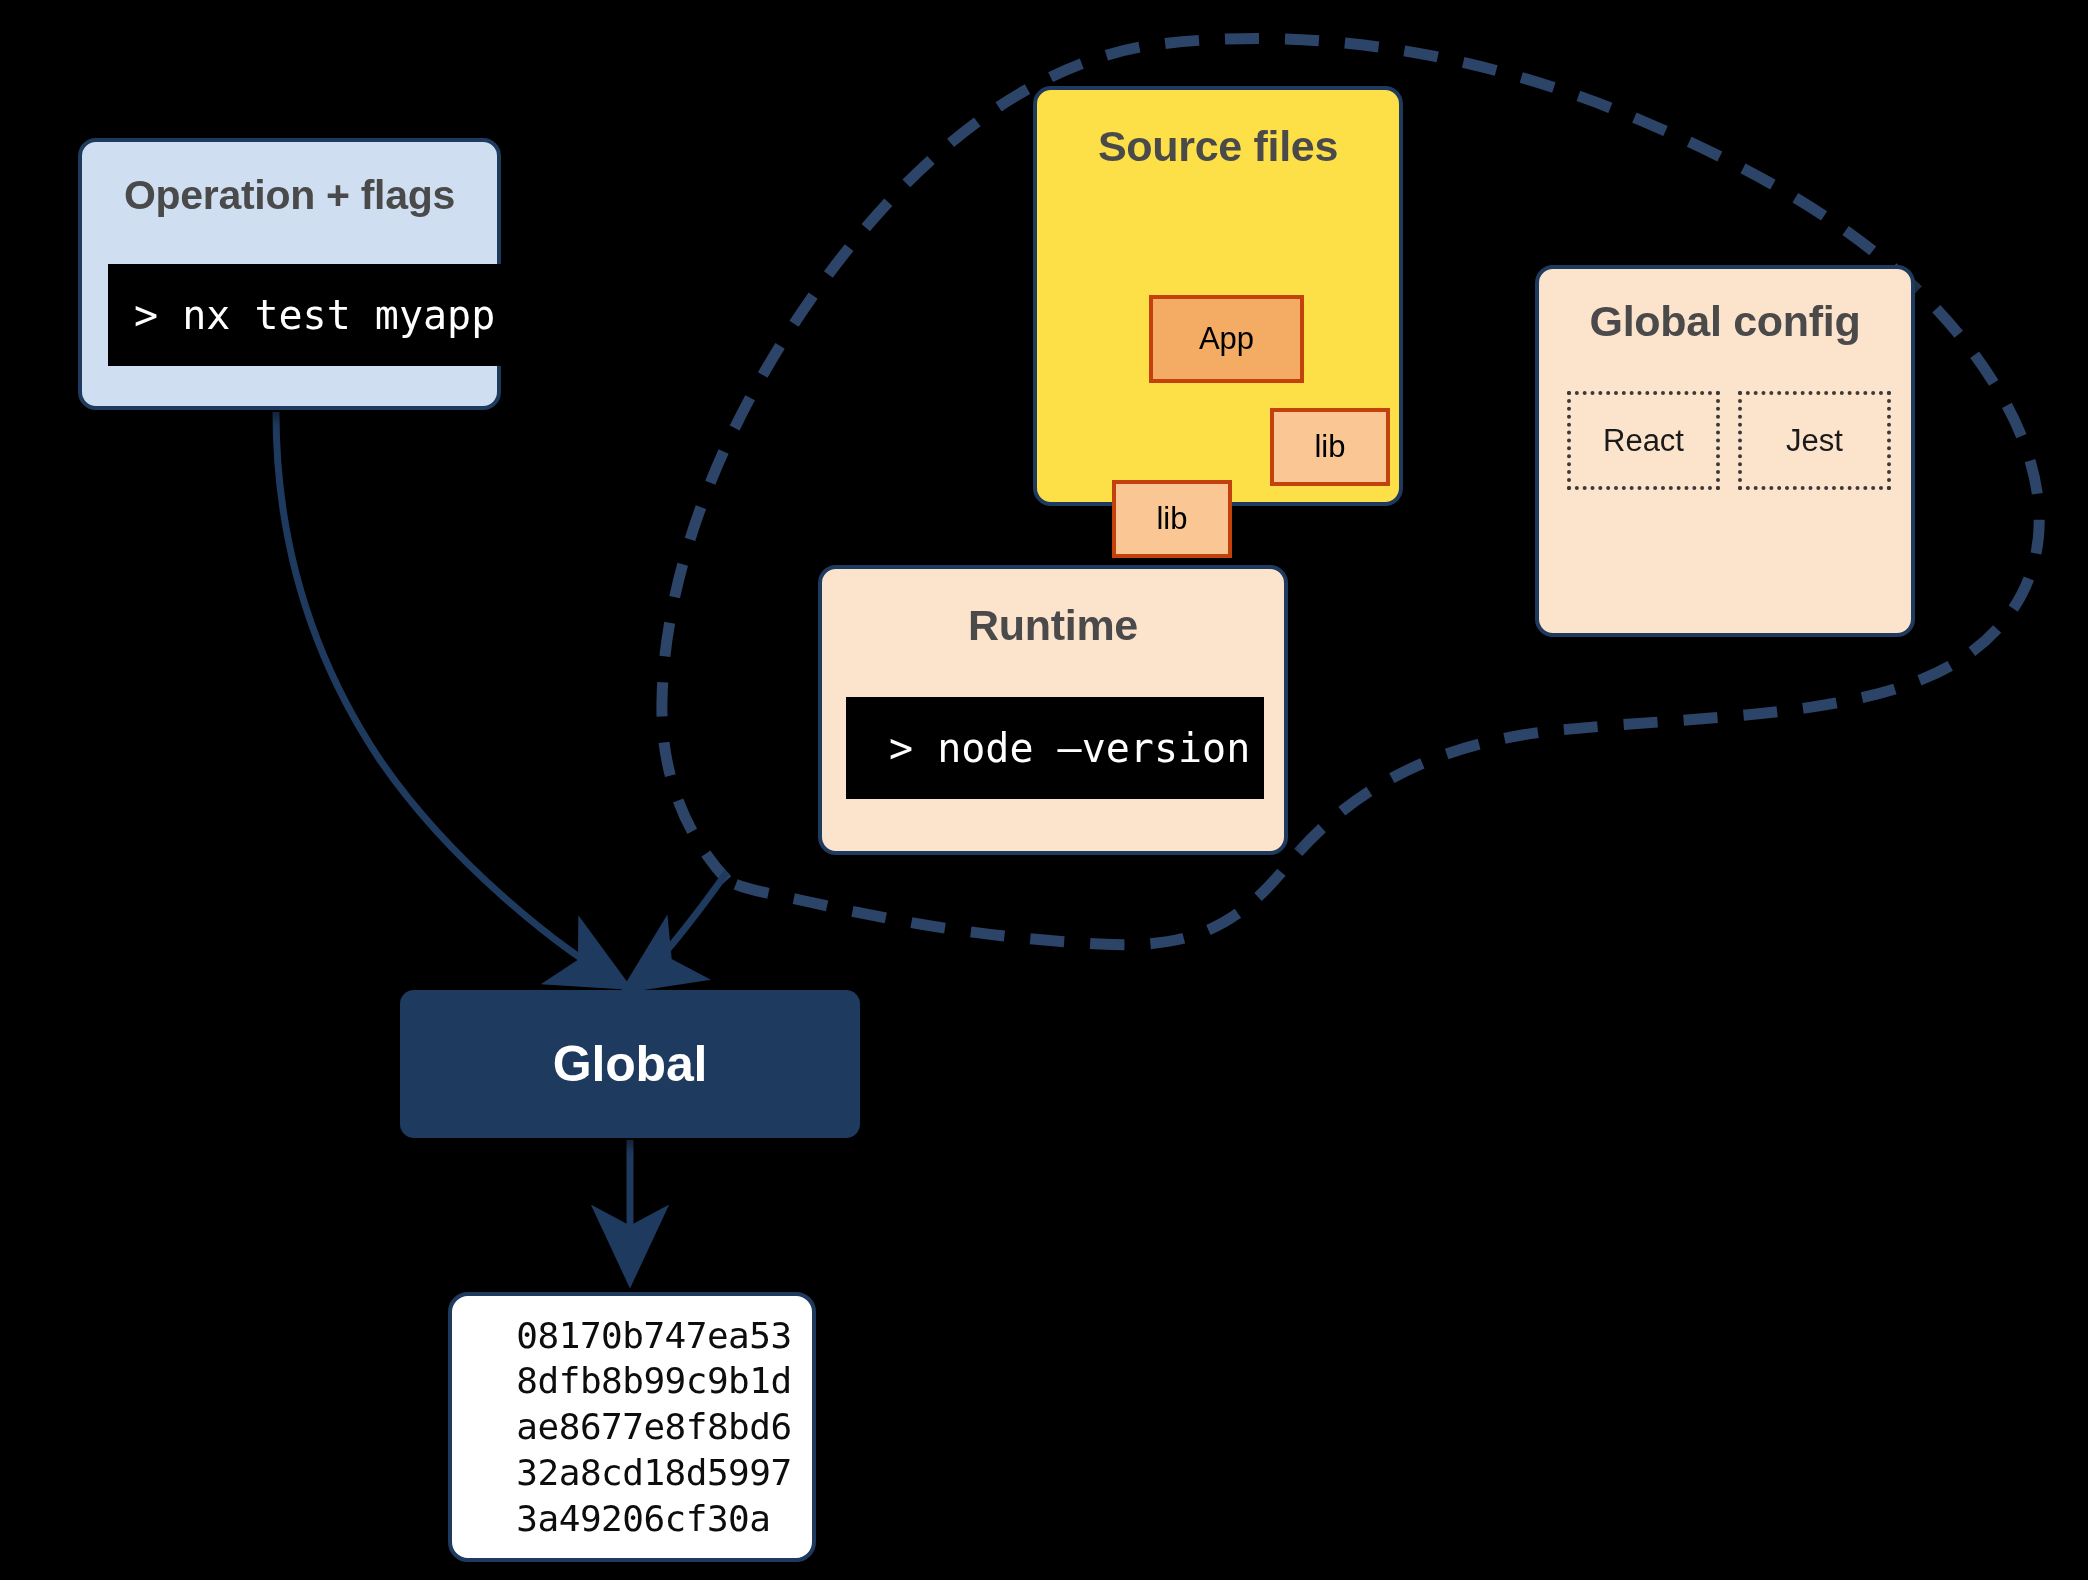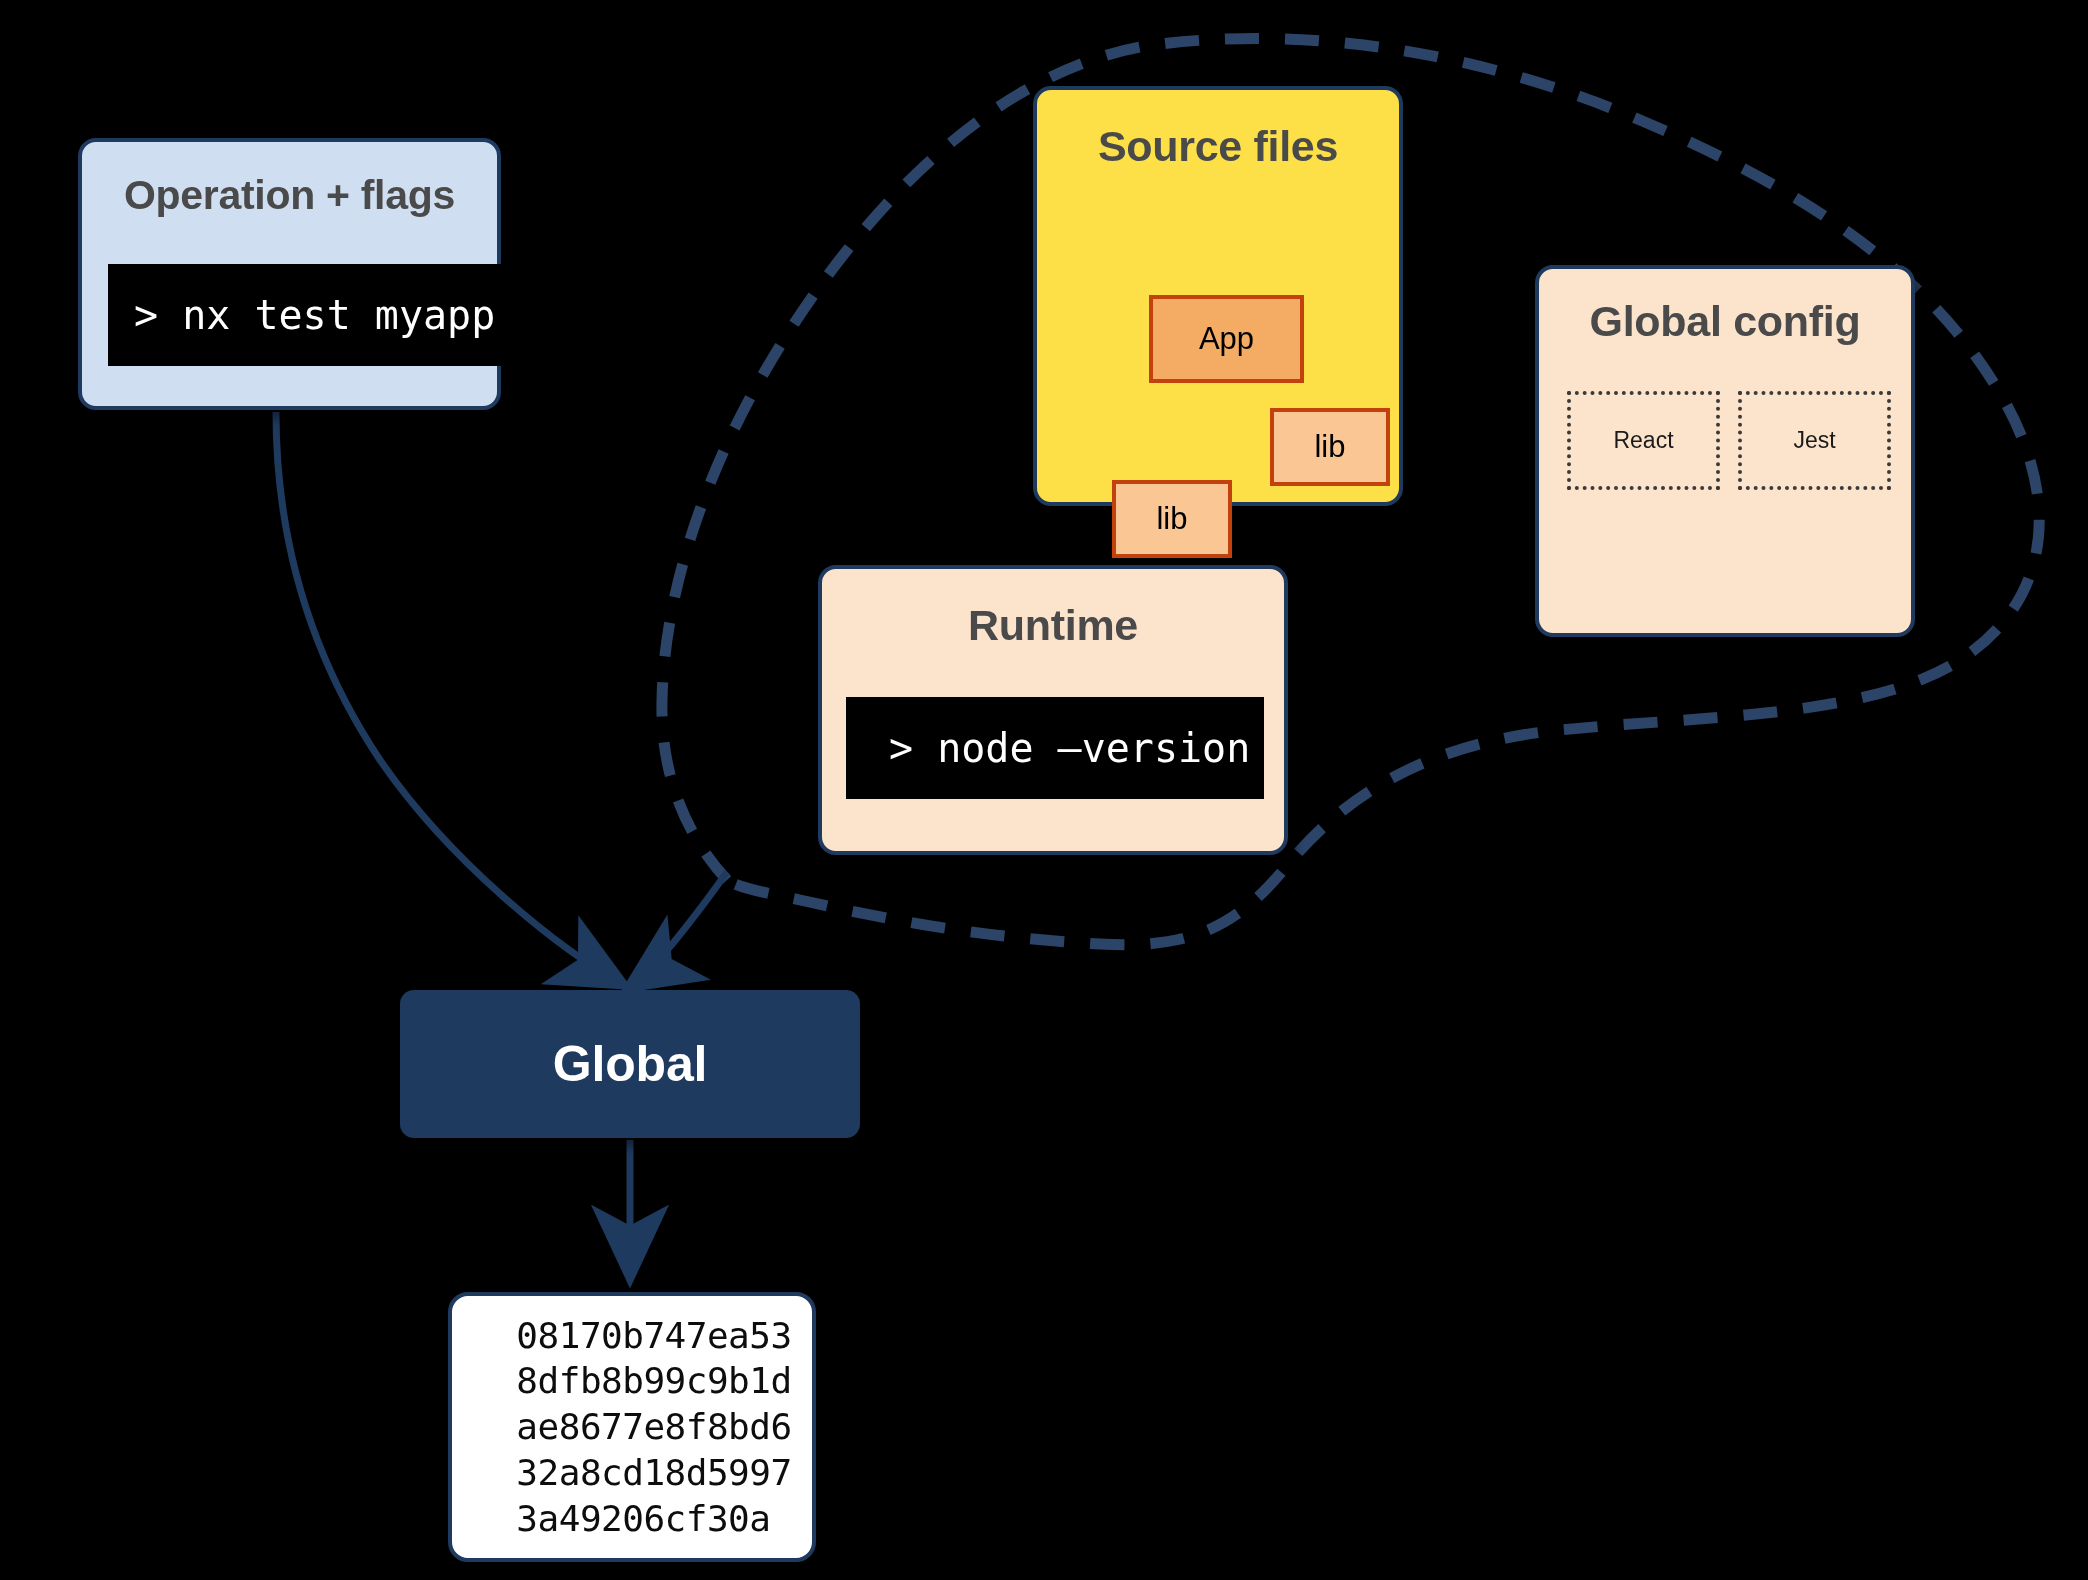--- a/index.html
+++ b/index.html
@@ -151,21 +151,21 @@
     display: flex;
     gap: 18px;
   }
   .cfg-cell {
     box-sizing: border-box;
     border: 4px dotted #3a3a3a;
     display: flex;
     align-items: center;
     justify-content: center;
     color: #1a1a1a;
-    font-size: 23px;
+    font-size: 31px;
     height: 99px;
   }
   .cfg-cell.half { width: 153px; }
   .cfg-cell.full { width: 324px; margin-top: 18px; font-size: 30px; }
 
   
   .rt-node {
     left: 818px;
     top: 565px;
     width: 470px;

